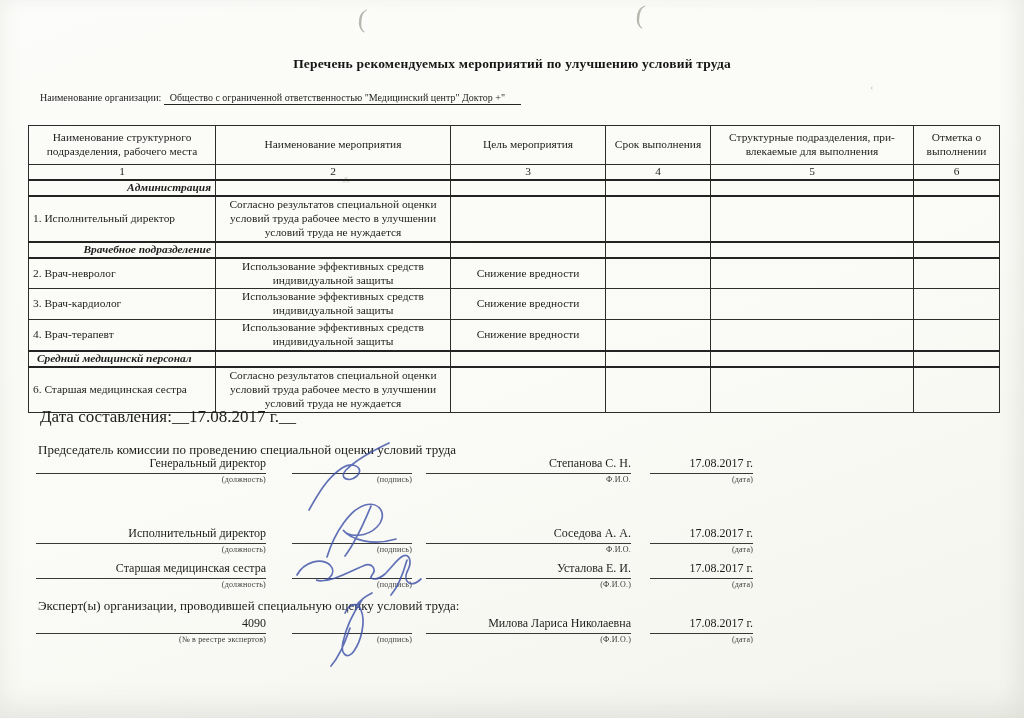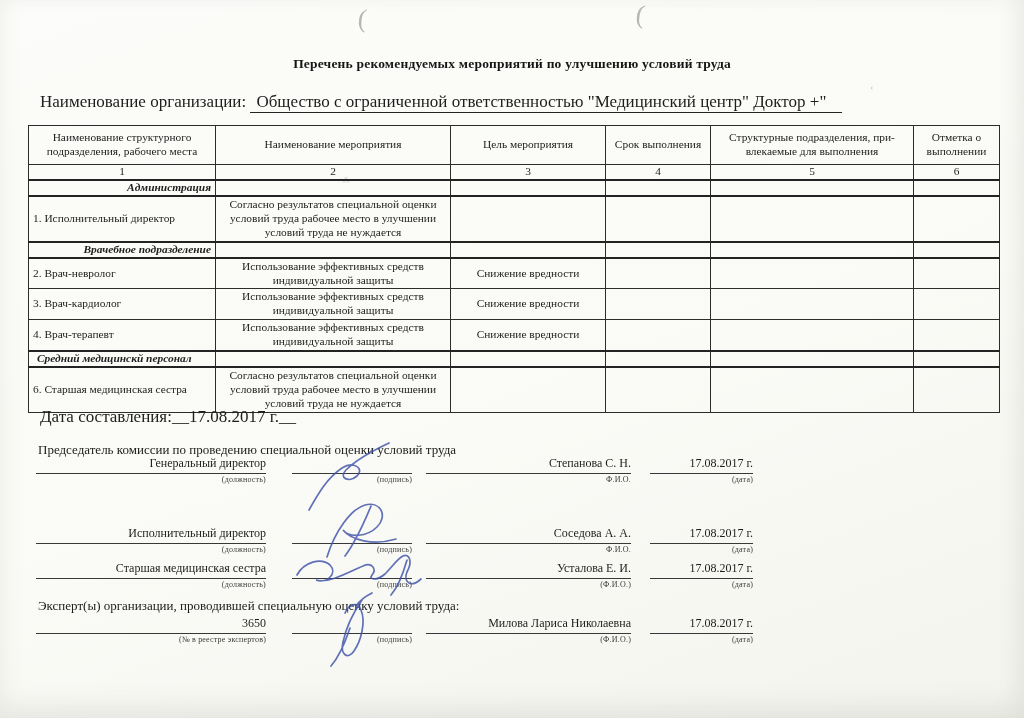--- a/index.html
+++ b/index.html
@@ -6,21 +6,21 @@
   .page{
     position:relative;width:1024px;height:718px;overflow:hidden;
     background:linear-gradient(160deg,#fcfcfa 0%,#fafaf6 55%,#f4f4ef 100%);
     font-family:"Liberation Serif","DejaVu Serif",serif;color:#1d1d1d;
     box-shadow:inset 0 -14px 26px rgba(120,118,108,.10), inset -10px 0 20px rgba(120,118,108,.05);
   }
   .title{
     position:absolute;top:56px;left:0;width:100%;text-align:center;
     font-weight:bold;font-size:13.5px;letter-spacing:.2px;color:#161616;
   }
-  .orgline{position:absolute;top:92px;left:40px;font-size:17px;white-space:nowrap;}
+  .orgline{position:absolute;top:92px;left:40px;font-size:10px;white-space:nowrap;}
   .orgvalue{border-bottom:1px solid #242424;padding:0 16px 1px 6px;}
   
   table.measures{
     position:absolute;top:125px;left:28px;width:971px;
     border-collapse:collapse;table-layout:fixed;font-size:11.4px;line-height:1.22;
   }
   table.measures th,table.measures td{
     border:1px solid #2c2c2c;vertical-align:middle;padding:1px 4px;
     overflow:hidden;color:#1d1d1d;
   }
@@ -202,21 +202,21 @@
     <div class="sigval">Усталова Е. И.</div>
     <div class="siglab">(Ф.И.О.)</div>
   </div>
   <div class="sigcell" style="left:650px;top:561px;width:103px;">
     <div class="sigval">17.08.2017 г.</div>
     <div class="siglab">(дата)</div>
   </div>
 
   <div class="sigheading" style="top:598px;">Эксперт(ы) организации, проводившей специальную оценку условий труда:</div>
   <div class="sigcell" style="left:36px;top:616px;width:230px;">
-    <div class="sigval">3650</div>
+    <div class="sigval">4090</div>
     <div class="siglab">(№ в реестре экспертов)</div>
   </div>
   <div class="sigcell" style="left:292px;top:616px;width:120px;">
     <div class="sigval"></div>
     <div class="siglab">(подпись)</div>
   </div>
   <div class="sigcell" style="left:426px;top:616px;width:205px;">
     <div class="sigval">Милова Лариса Николаевна</div>
     <div class="siglab">(Ф.И.О.)</div>
   </div>

